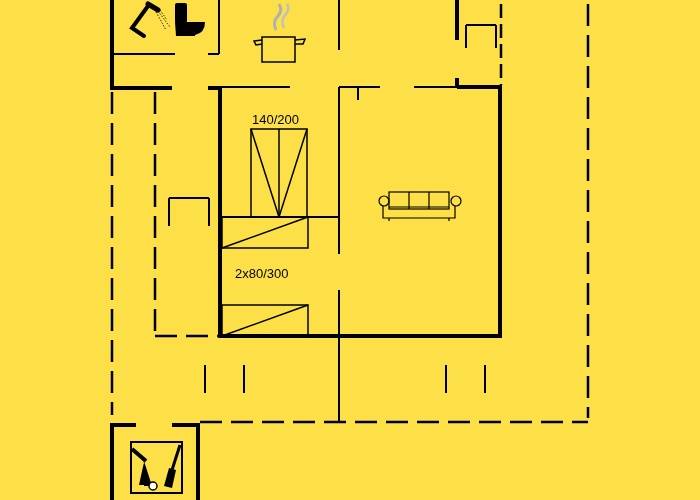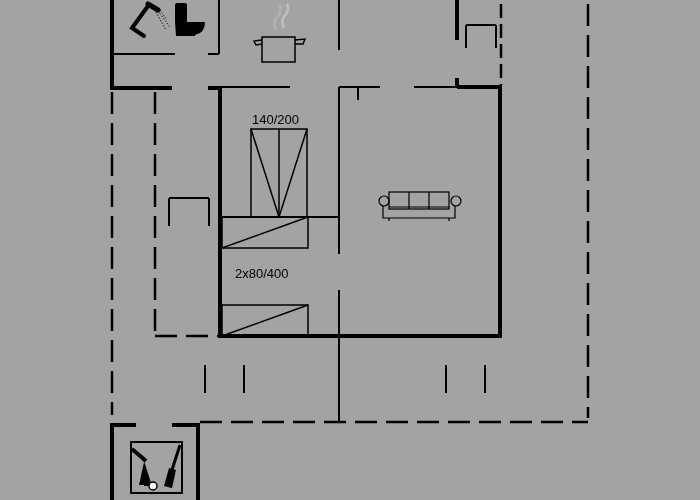--- a/index.html
+++ b/index.html
@@ -1,16 +1,16 @@
 <!DOCTYPE html>
 <html><head>
 <meta charset="utf-8">
 <style>
   html, body { margin: 0; padding: 0; background: #ffffff; }
-  #plan { position: relative; width: 700px; height: 500px; background: #a3a3a3; overflow: hidden; }
+  #plan { position: relative; width: 700px; height: 500px; background: #fde047; overflow: hidden; }
   svg { position: absolute; left: 0; top: 0; }
   .label { position: absolute; font-family: "Liberation Sans", sans-serif; font-size: 13px; color: #000; white-space: nowrap; }
   .wall-thick { stroke: #000; stroke-width: 4; fill: none; }
   .wall-thin { stroke: #000; stroke-width: 2; fill: none; }
   .dash { stroke: #000; stroke-width: 2.5; fill: none; stroke-dasharray: 22 9; }
   .furn { stroke: #000; stroke-width: 1.5; fill: none; }
 </style>
 </head>
 <body>
 
@@ -135,14 +135,14 @@
       <path d="M133 450 L143 458 L147 485 L139 485 L144 462 Z" fill="#000"></path>
       <path d="M132 449 L146 461" stroke="#000" stroke-width="4"></path>
       <path d="M144 461 L152 486 L144 486 Z" fill="#000"></path>
       <circle cx="153" cy="486" r="4" fill="#fff" stroke="#000" stroke-width="1.5"></circle>
       <line x1="180" y1="445" x2="172" y2="470" stroke="#000" stroke-width="3"></line>
       <path d="M169 468 L176 470 L172 488 L164 486 Z" fill="#000"></path>
     </g>
   </svg>
 
   <span class="label" style="left:252px; top:112px;">140/200</span>
-  <span class="label" style="left:235px; top:266px;">2x80/400</span>
+  <span class="label" style="left:235px; top:266px;">2x80/300</span>
 </div>
 
 </body></html>

